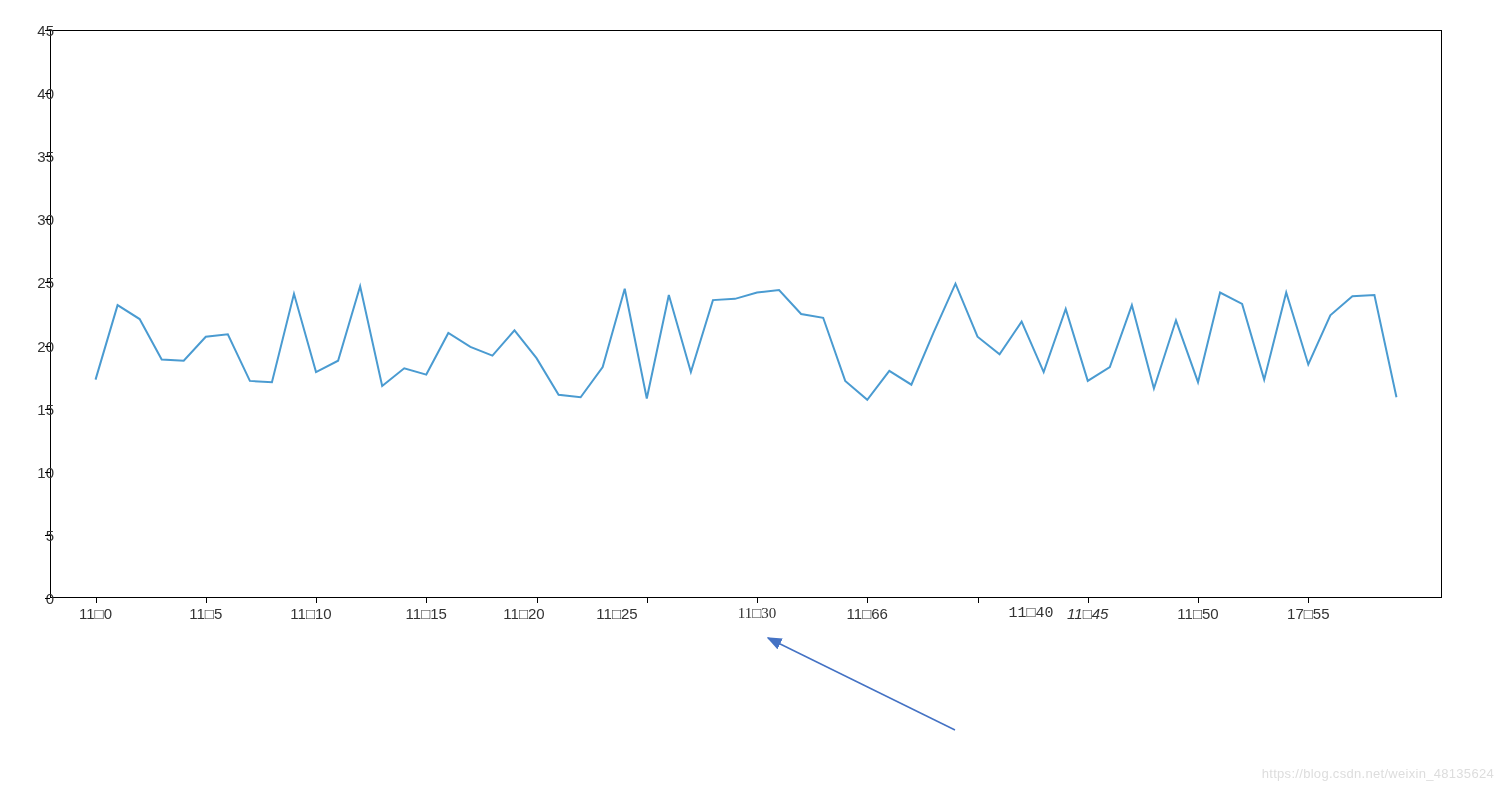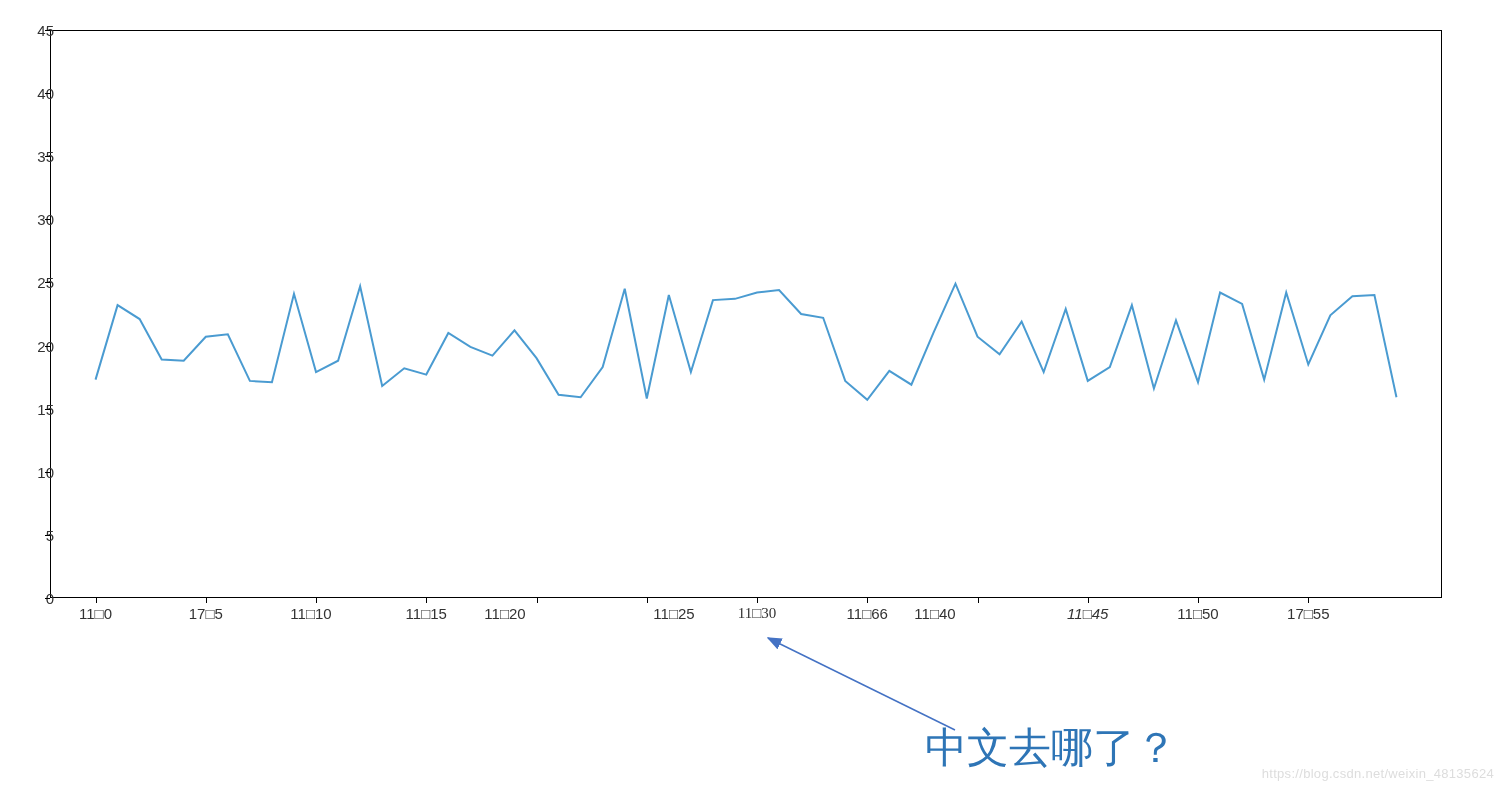--- a/index.html
+++ b/index.html
@@ -116,35 +116,35 @@
       <div class="y-tick-mark" style="top: 156.222px;"></div>
       <div class="y-tick" style="top: 93.1111px;">40</div>
       <div class="y-tick-mark" style="top: 93.1111px;"></div>
       <div class="y-tick" style="top: 30px;">45</div>
       <div class="y-tick-mark" style="top: 30px;"></div>
     </div>
 
   <div id="x-ticks">
       <div class="x-tick" style="left: 95.5327px;">11□0</div>
       <div class="x-tick-mark" style="left: 95.5327px;"></div>
-      <div class="x-tick" style="left: 205.781px;">17□5</div>
+      <div class="x-tick" style="left: 205.781px;">11□5</div>
       <div class="x-tick-mark" style="left: 205.781px;"></div>
       <div class="x-tick" style="left: 311px;">11□10</div>
       <div class="x-tick-mark" style="left: 316.03px;"></div>
       <div class="x-tick" style="left: 426.279px;">11□15</div>
       <div class="x-tick-mark" style="left: 426.279px;"></div>
-      <div class="x-tick" style="left: 505px;">11□20</div>
+      <div class="x-tick" style="left: 524px;">11□20</div>
       <div class="x-tick-mark" style="left: 536.527px;"></div>
-      <div class="x-tick" style="left: 674px;">11□25</div>
+      <div class="x-tick" style="left: 617px;">11□25</div>
       <div class="x-tick-mark" style="left: 646.776px;"></div>
       <div class="x-tick" style="left: 757.025px; font-family: Liberation Serif, serif;">11□30</div>
       <div class="x-tick-mark" style="left: 757.025px;"></div>
       <div class="x-tick" style="left: 867.274px;">11□66</div>
       <div class="x-tick-mark" style="left: 867.274px;"></div>
-      <div class="x-tick" style="left: 935px;">11□40</div>
+      <div class="x-tick" style="left: 1031px; font-family: Liberation Mono, monospace;">11□40</div>
       <div class="x-tick-mark" style="left: 977.522px;"></div>
       <div class="x-tick" style="left: 1087.77px; font-style: italic;">11□45</div>
       <div class="x-tick-mark" style="left: 1087.77px;"></div>
       <div class="x-tick" style="left: 1198.02px;">11□50</div>
       <div class="x-tick-mark" style="left: 1198.02px;"></div>
       <div class="x-tick" style="left: 1308.27px;">17□55</div>
       <div class="x-tick-mark" style="left: 1308.27px;"></div>
     </div>
 
   <svg class="line-svg" viewBox="0 0 1392 568" preserveAspectRatio="none">
@@ -153,16 +153,15 @@
 
   <svg class="annotation-arrow" viewBox="0 0 220 110">
     <defs>
       <marker id="arrowhead" markerWidth="10" markerHeight="8" refX="9" refY="4" orient="auto">
         <polygon points="0 0, 10 4, 0 8" fill="#4472c4"></polygon>
       </marker>
     </defs>
     <line x1="195" y1="100" x2="8" y2="8" stroke="#4472c4" stroke-width="1.5" marker-end="url(#arrowhead)"></line>
   </svg>
 
-  <div class="annotation-text">中文去哪了？</div>
 
   <div class="watermark">https://blog.csdn.net/weixin_48135624</div>
 </div>
 
 </body></html>

